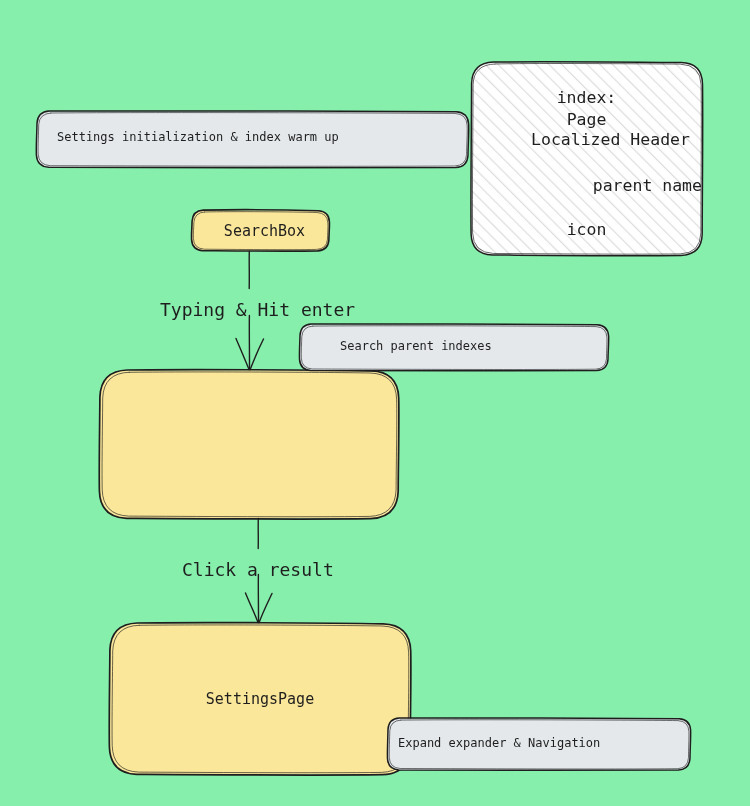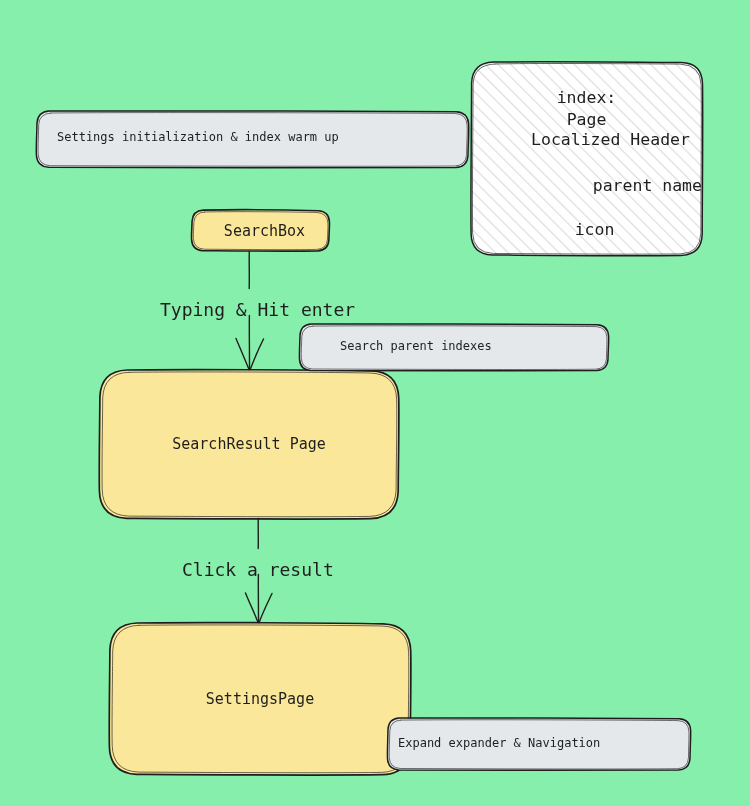--- a/index.html
+++ b/index.html
@@ -175,34 +175,31 @@
                C614,769.4 458,768.7 400.2,768.5 Q389.8,767.8 389.3,757.7
                C389.0,752 389.7,737 389.8,730.7 Q390.5,720.6 400.8,720.1" fill="none" stroke="#1e1e1e" stroke-width="0.9" stroke-linecap="round" opacity="0.7"></path>
     </g>
   </svg>
 
   <div class="hit" style="left:471px; top:62px; width:231px; height:193px;">
     <div class="lbl index-label" style="top:26px;">index:</div>
     <div class="lbl index-label" style="top:48px;">Page</div>
     <div class="lbl index-label" style="top:68px;margin-left:24px;">Localized Header</div>
     <div class="lbl index-label" style="top:114px;text-align:right;">parent name</div>
-    <div class="lbl index-label" style="top:158px;padding-left:8px;">icon</div>
+    <div class="lbl index-label" style="top:158px;">icon</div>
   </div>
 
   <div class="lbl note-label" style="left:57px; top:130px;">Settings initialization &amp; index warm up</div>
 
   <div class="hit" style="left:192px; top:210px; width:145px; height:41px;">
     <div class="lbl node-label" style="top:12px;">SearchBox</div>
   </div>
 
   <div class="lbl edge-label" style="left:160px; top:299px;">Typing &amp; Hit enter</div>
 
-  <div class="hit" style="left:100px; top:370px; width:298px; height:148px;">
-    <div class="lbl node-label" style="top:65px;">SearchResult Page</div>
-  </div>
 
   <div class="lbl note-label" style="left:340px; top:339px;">Search parent indexes</div>
 
   <div class="lbl edge-label" style="left:182px; top:559px;">Click a result</div>
 
   <div class="hit" style="left:110px; top:623px; width:300px; height:136px;">
     <div class="lbl node-label" style="top:67px;">SettingsPage</div>
   </div>
 
   <div class="lbl note-label" style="left:398px; top:736px;">Expand expander &amp; Navigation</div>

